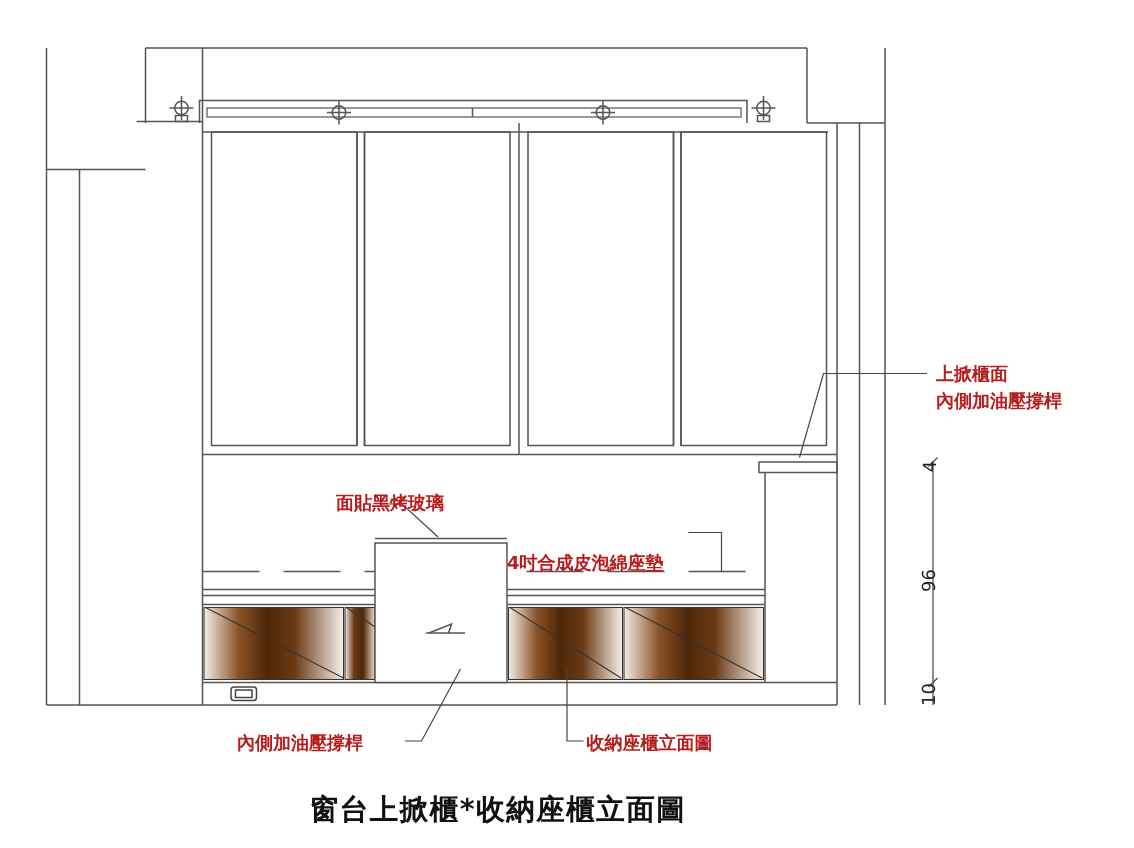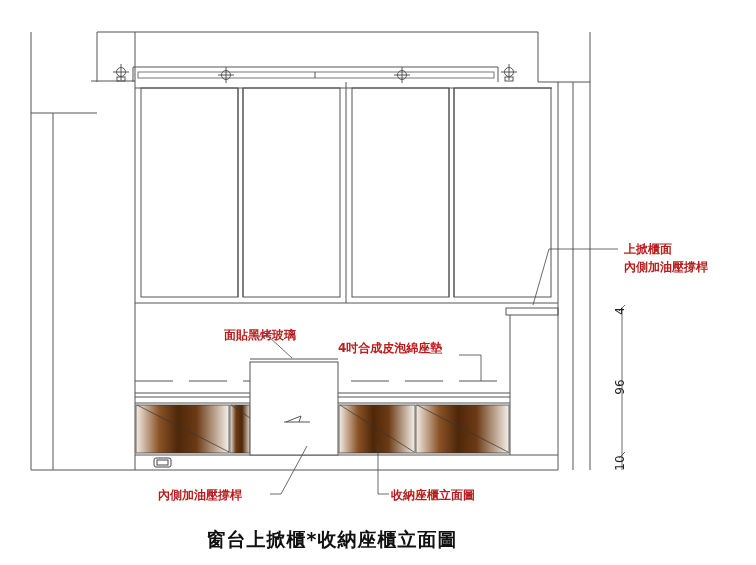--- a/index.html
+++ b/index.html
@@ -152,21 +152,21 @@
   <g stroke="#444" stroke-width="0.8">
     <line x1="622" y1="308" x2="622" y2="470"></line>
     <line x1="619" y1="311" x2="625" y2="305"></line>
     <line x1="619" y1="458" x2="625" y2="452"></line>
   </g>
 </svg>
 
 <div class="lbl" style="left:624px; top:242px;">上掀櫃面</div>
 <div class="lbl" style="left:624px; top:260px;">內側加油壓撐桿</div>
 <div class="lbl" style="left:176px; top:328px;margin-left:48px;">面貼黑烤玻璃</div>
-<div class="lbl" style="left:338px; top:341px;">4吋合成皮泡綿座墊</div>
+<div class="lbl" style="left:338px; top:368px;">4吋合成皮泡綿座墊</div>
 <div class="lbl" style="left:158px; top:488px;">內側加油壓撐桿</div>
 <div class="lbl" style="left:391px; top:488px;">收納座櫃立面圖</div>
 
 <div class="dim" style="left:616px; top:304px;">4</div>
 <div class="dim" style="left:612px; top:380px;">96</div>
 <div class="dim" style="left:612px; top:456px;">10</div>
 
 <div class="title">窗台上掀櫃*收納座櫃立面圖</div>
 
 </body></html>

